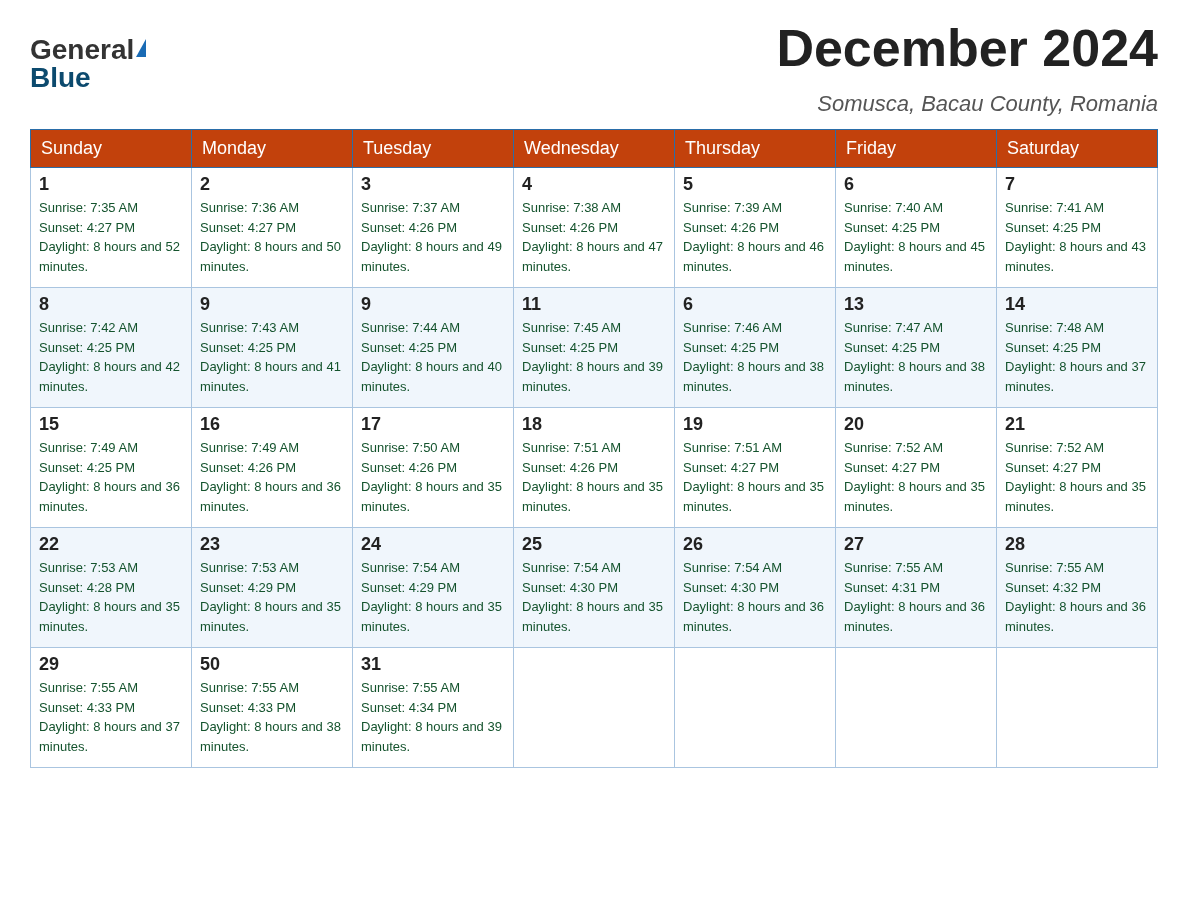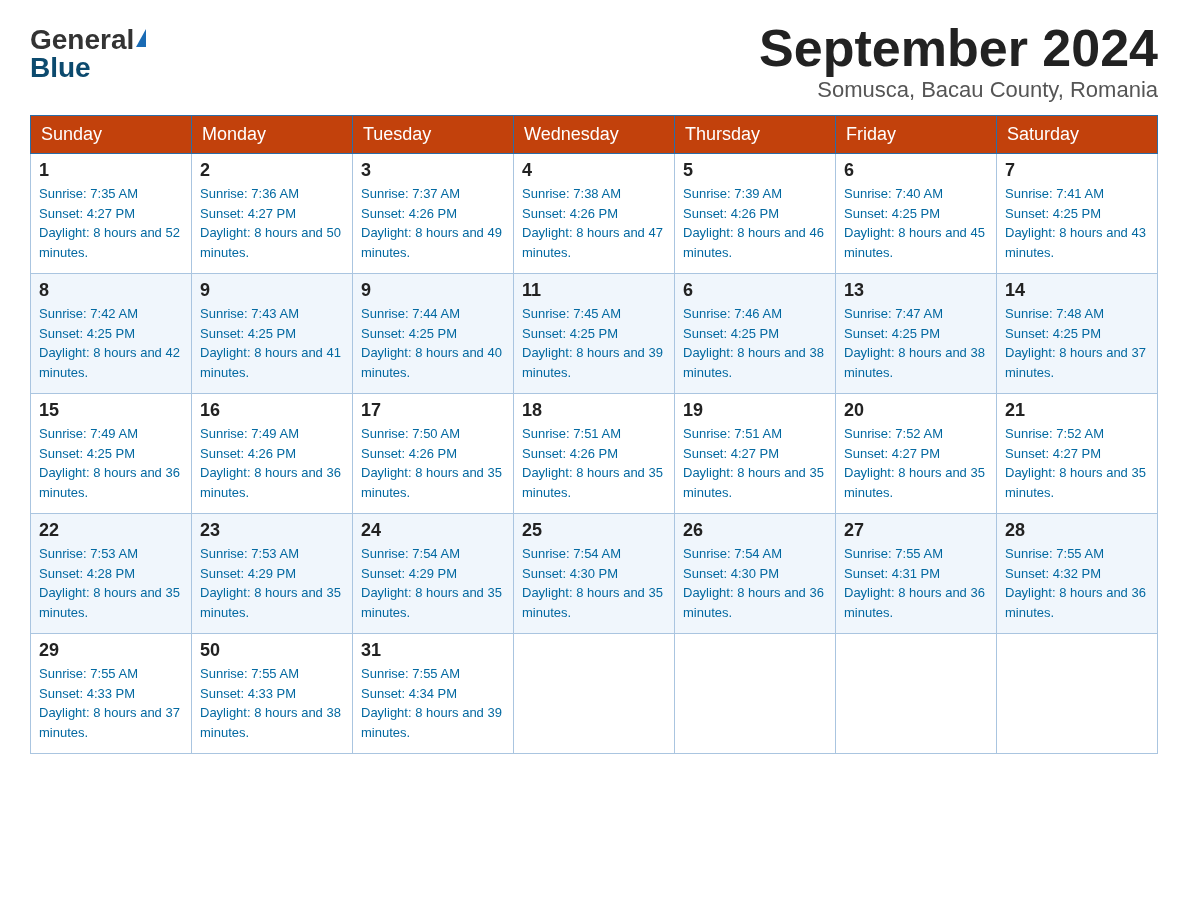--- a/index.html
+++ b/index.html
@@ -14,21 +14,21 @@
     .header {
       display: flex;
       justify-content: space-between;
       align-items: flex-start;
       margin-bottom: 10px;
     }
     .logo {
       display: flex;
       flex-direction: column;
       align-items: flex-start;
-      margin-top: 6px;
+      margin-top: 16px;
     }
     .logo-general {
       font-size: 28px;
       font-weight: bold;
       color: #333;
       line-height: 1;
     }
     .logo-blue {
       font-size: 28px;
       font-weight: bold;
@@ -55,21 +55,22 @@
     }
     .month-title {
       font-size: 52px;
       font-weight: bold;
       color: #222;
       line-height: 1.1;
     }
     .location-title {
       font-size: 22px;
       color: #555;
-      margin-top: 0;
+      margin-top: 14px;
+      font-style: italic;
     }
     .calendar {
       width: 100%;
       border-collapse: collapse;
       margin-top: 12px;
     }
     .calendar th {
       background-color: #c2410c;
       color: #fff;
       font-size: 18px;
@@ -94,41 +95,41 @@
     }
     .day-num {
       font-size: 18px;
       font-weight: bold;
       color: #222;
       display: block;
       margin-bottom: 3px;
     }
     .day-info {
       font-size: 13px;
-      color: #0369a1;
+      color: #14532d;
       line-height: 1.5;
       margin-top: 12px;
     }
     .empty-cell {
       background: #fff !important;
     }
   </style>
 </head>
 <body>
 
 <div class="header">
   <div class="logo">
     <div class="logo-text-row">
       <span class="logo-general">General</span>
       <span class="logo-triangle"></span>
     </div>
     <span class="logo-blue">Blue</span>
   </div>
   <div class="title-block">
-    <div class="month-title">September 2024</div>
+    <div class="month-title">December 2024</div>
     <div class="location-title">Somusca, Bacau County, Romania</div>
   </div>
 </div>
 
 <table class="calendar">
   <thead>
     <tr>
     <th>Sunday</th>
         <th>Monday</th>
         <th>Tuesday</th>

